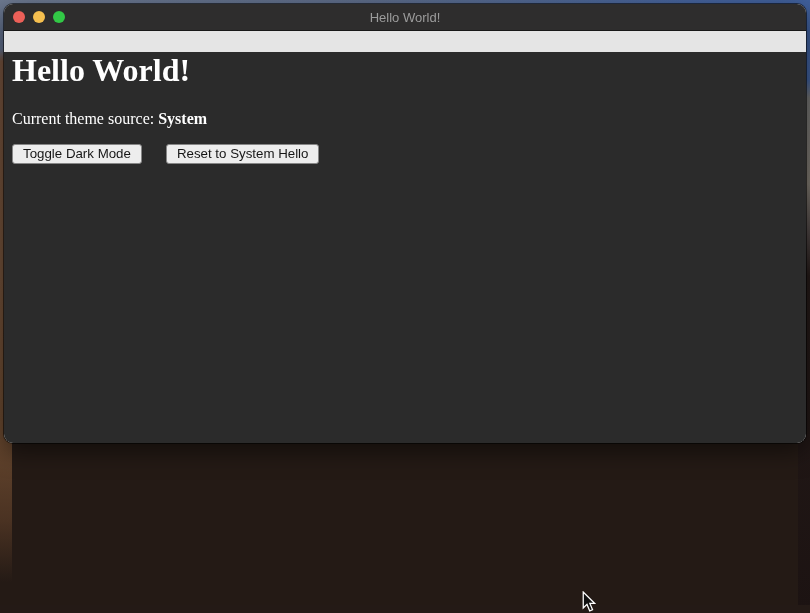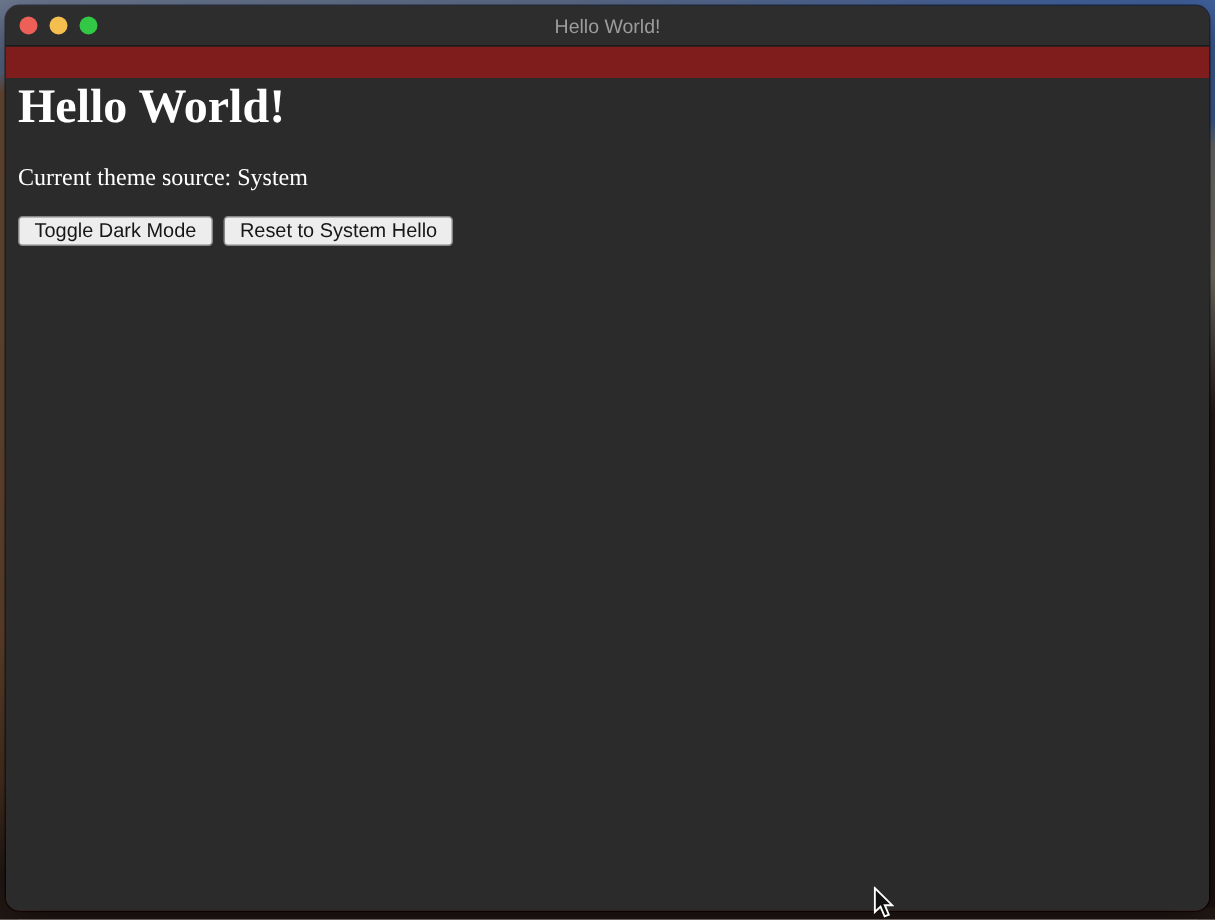--- a/index.html
+++ b/index.html
@@ -32,24 +32,24 @@
       #7b756c 30%, #4a4241 38%, #241a18 45%, #1c1312 100%);
   }
   .wp-bottom {
     position: absolute; bottom: 0; left: 0; right: 0; height: 8px;
     background: #241a16;
   }
 
   .app-window {
     position: absolute;
     left: 4px; top: 4px;
-    width: 802px; height: 603px;
+    width: 802px; height: 439px;
     border-radius: 9px;
     overflow: hidden;
-    background: #7f1d1d;
+    background: #e5e5e5;
     box-shadow: 0 0 0 1px rgba(0,0,0,0.55), 0 8px 24px rgba(0,0,0,0.5);
   }
 
   .titlebar {
     position: relative;
     height: 26px;
     background: #2e2d2d;
     border-bottom: 1px solid #191919;
   }
   .traffic-lights {
@@ -79,34 +79,34 @@
   .content h1 {
     margin: 21px 0;
     font-size: 32px;
     font-weight: bold;
     font-family: "Liberation Serif", serif;
   }
   .theme-line {
     margin: 16px 0;
     font-size: 16px;
   }
-  .theme-line strong { font-weight: normal; }
+  .theme-line strong { font-weight: bold; }
 
   .button-row { margin-top: 16px; }
   .button-row button {
     font-family: "Liberation Sans", sans-serif;
     font-size: 13.3px;
     color: #161616;
     background: #ededed;
     border: 1px solid #868686;
     border-radius: 3px;
     padding: 2px 10px;
     height: 20px;
     line-height: 14px;
-    margin-right: 3px;
+    margin-right: 20px;
     cursor: default;
   }
 
   .mouse-cursor {
     position: absolute;
     left: 582px; top: 591px;
     width: 14px; height: 22px;
     pointer-events: none;
   }
 </style>

